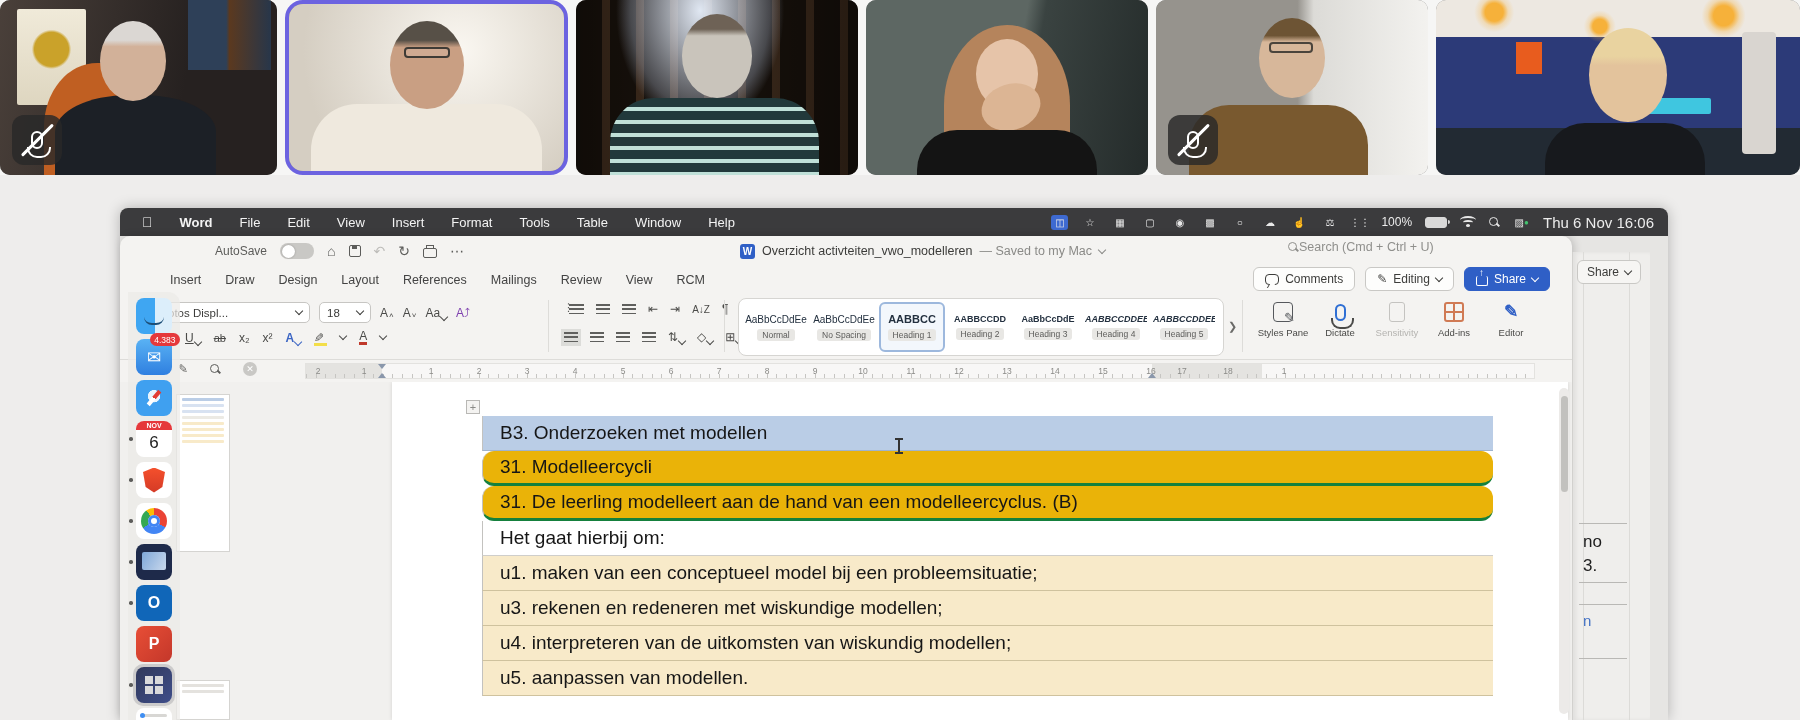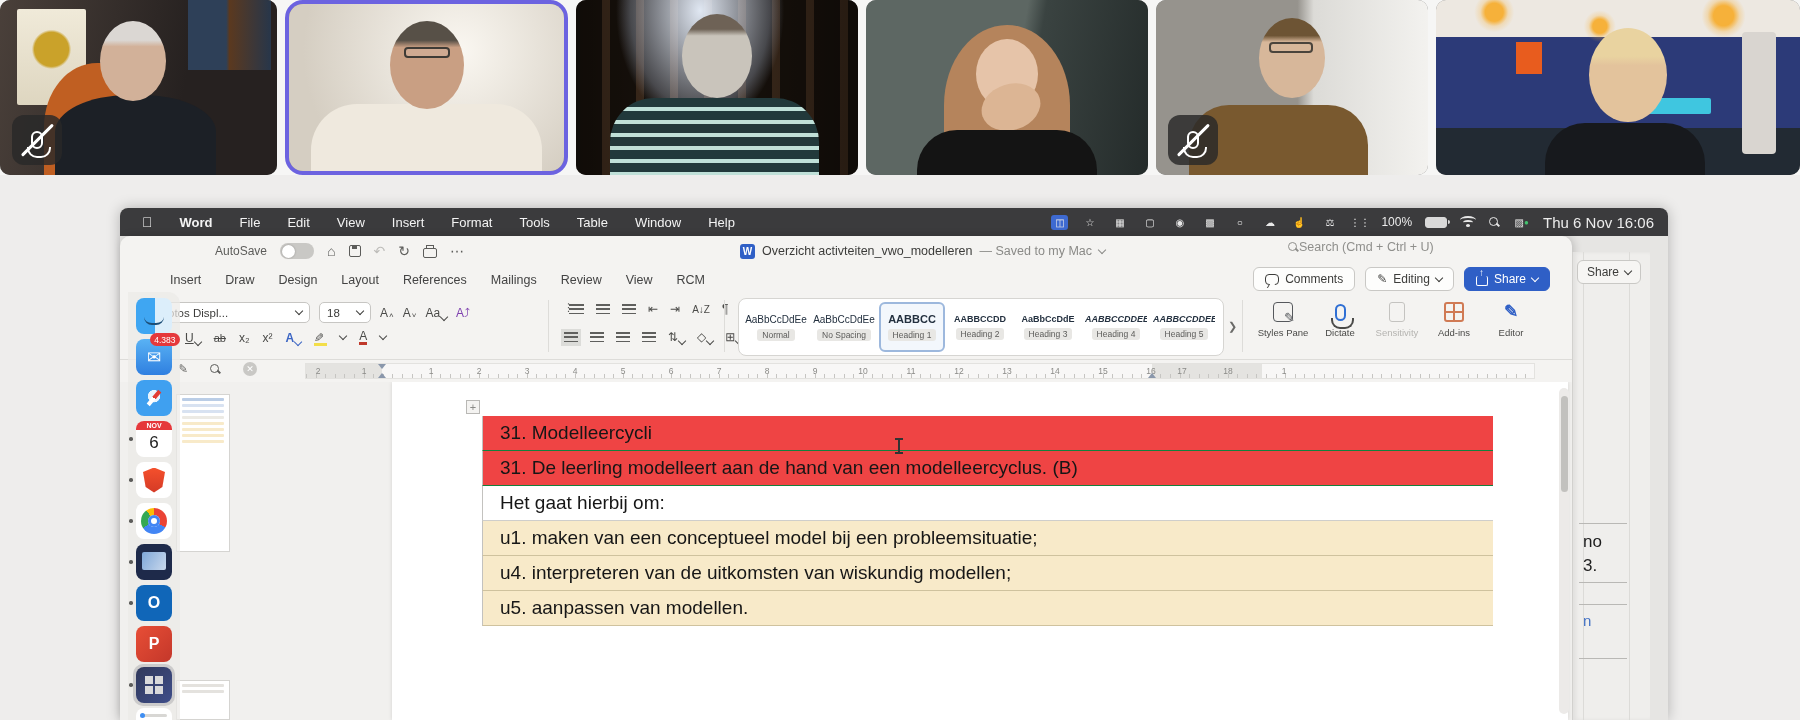--- a/index.html
+++ b/index.html
@@ -175,21 +175,21 @@
   
   .docarea{position:absolute;left:0;top:146px;width:100%;height:338px;background:#f1f0ee;overflow:hidden;}
   .page{position:absolute;left:272px;top:0;width:1176px;height:338px;background:#fff;box-shadow:0 0 4px rgba(0,0,0,.12);}
   .thumb{position:absolute;left:56px;background:#fff;border:1px solid #d5d4d1;width:54px;}
   .thumb .tl{height:3px;margin:3px 5px;border-radius:1px;}
   .tablehandle{position:absolute;left:346px;top:18px;width:14px;height:14px;border:1px solid #b9b8b5;background:#f4f3f1;
     color:#8a8a87;font-size:11px;line-height:12px;text-align:center;}
   .doctable{position:absolute;left:362px;top:34px;width:1011px;}
   .trow{height:35px;display:flex;align-items:center;padding-left:17px;font-size:19px;color:#161616;border-left:1px solid #c3c2bf;}
   .trow.header{background:#bacde6;border-bottom:1px solid #9fb3cd;}
-  .trow.subheader{background:#ef4444;border-bottom:1px solid #15803d;}
+  .trow.subheader{background:#eab308;border-bottom:3px solid #15803d;border-radius:12px;}
   .trow.plain{background:#fff;border-bottom:1px solid #cfcecb;}
   .trow.item{background:#f8eac9;border-bottom:1px solid #cfc29e;}
   .ibeam{position:absolute;left:778px;top:56px;width:2px;height:16px;background:#333;}
   .ibeam::before,.ibeam::after{content:"";position:absolute;left:-3px;width:8px;height:2px;background:#333;}
   .ibeam::before{top:0;}.ibeam::after{bottom:0;}
   .vscroll{position:absolute;right:3px;top:152px;width:10px;height:326px;background:#eceae8;border-radius:5px;}
   .vscroll .th{position:absolute;left:1.5px;top:8px;width:7px;height:96px;border-radius:4px;background:#c2c1be;}
 
   
   .bgwin{position:absolute;left:1452px;top:44px;width:78px;height:468px;background:#efeeec;
@@ -552,24 +552,26 @@
             <div class="tl" style="background:#f8eac9"></div>
           <div class="tl" style="background:#f8eac9"></div>
             <div class="tl" style="background:#f8eac9"></div>
         </div>
         <div class="thumb" style="top:298px;height:40px;">
           <div class="tl" style="background:#e4e2de"></div>
             <div class="tl" style="background:#e4e2de"></div>
         </div>
         <div class="tablehandle">+</div>
         <div class="doctable" id="doctable">
+            <div class="trow header">B3. Onderzoeken met modellen</div>
             <div class="trow subheader">31. Modelleercycli</div>
             <div class="trow subheader">31. De leerling modelleert aan de hand van een modelleercyclus. (B)</div>
             <div class="trow plain">Het gaat hierbij om:</div>
             <div class="trow item">u1. maken van een conceptueel model bij een probleemsituatie;</div>
+            <div class="trow item">u3. rekenen en redeneren met wiskundige modellen;</div>
             <div class="trow item">u4. interpreteren van de uitkomsten van wiskundig modellen;</div>
             <div class="trow item">u5. aanpassen van modellen.</div>
           </div>
         <div class="ibeam"></div>
       </div>
 
       <div class="vscroll">
           <div class="th"></div>
         </div>
     </div>

